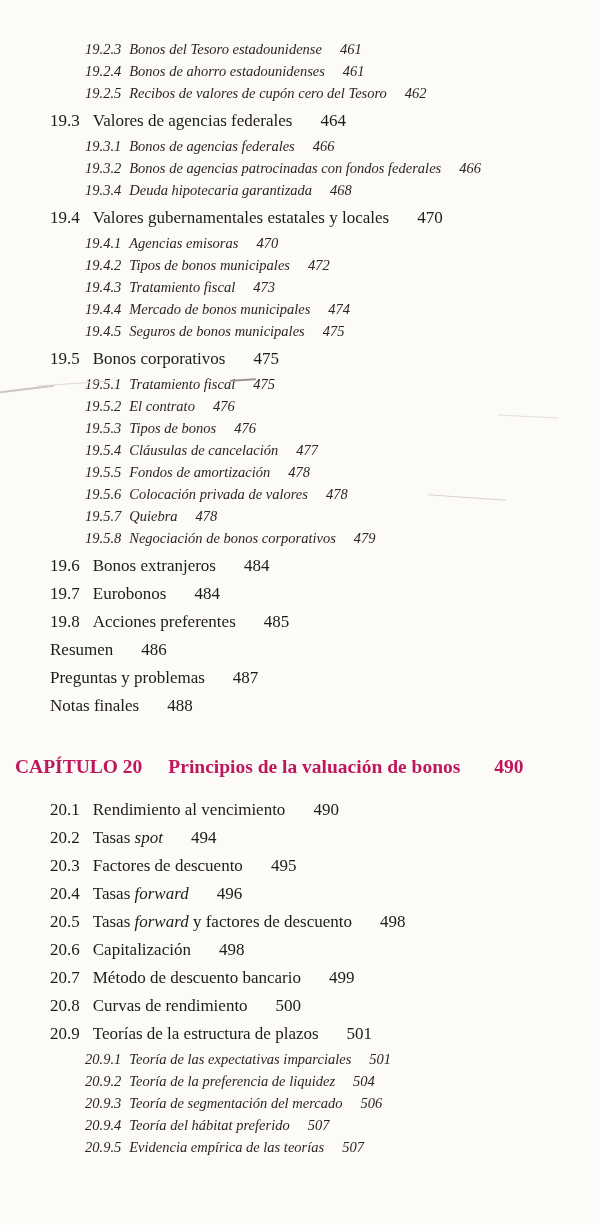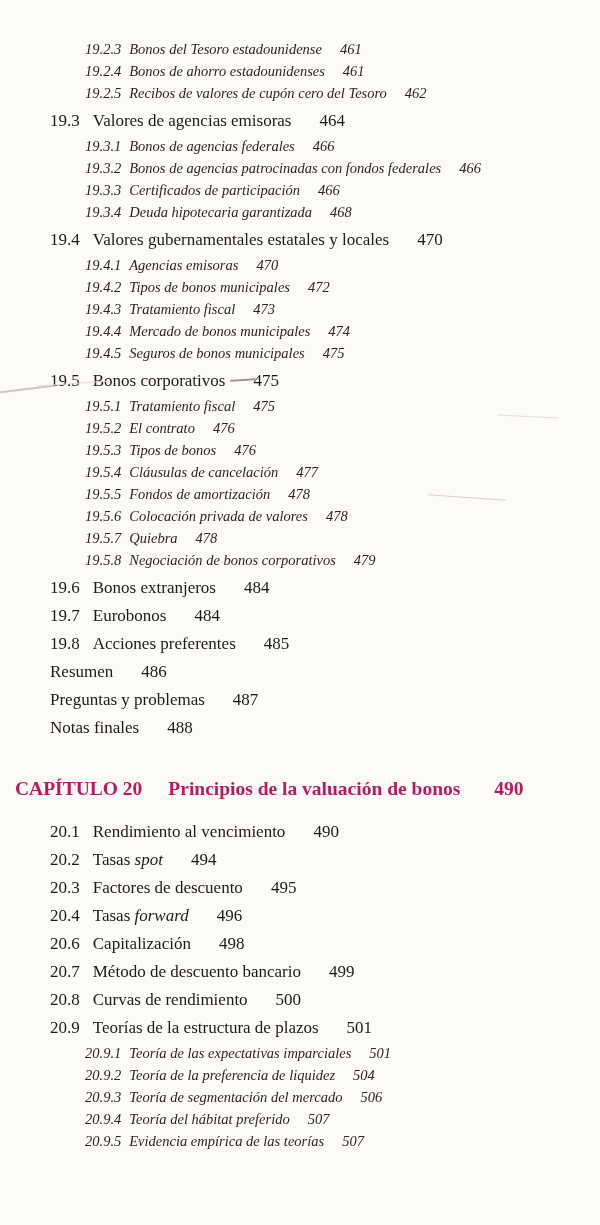--- a/index.html
+++ b/index.html
@@ -64,24 +64,23 @@
 </style>
 </head>
 <body>
 
 <main id="toc-page">
 
   <section id="chapter-19-toc">
       <div class="row row-sub"><span class="num">19.2.3</span><span class="title"><span>Bonos del Tesoro estadounidense</span></span><span class="pg">461</span></div>
       <div class="row row-sub"><span class="num">19.2.4</span><span class="title"><span>Bonos de ahorro estadounidenses</span></span><span class="pg">461</span></div>
       <div class="row row-sub"><span class="num">19.2.5</span><span class="title"><span>Recibos de valores de cupón cero del Tesoro</span></span><span class="pg">462</span></div>
-      <div class="row row-main"><span class="num">19.3</span><span class="title"><span>Valores de agencias emisoras</span></span><span class="pg">464</span></div>
+      <div class="row row-main"><span class="num">19.3</span><span class="title"><span>Valores de agencias federales</span></span><span class="pg">464</span></div>
       <div class="row row-sub"><span class="num">19.3.1</span><span class="title"><span>Bonos de agencias federales</span></span><span class="pg">466</span></div>
       <div class="row row-sub"><span class="num">19.3.2</span><span class="title"><span>Bonos de agencias patrocinadas con fondos federales</span></span><span class="pg">466</span></div>
-      <div class="row row-sub"><span class="num">19.3.3</span><span class="title"><span>Certificados de participación</span></span><span class="pg">466</span></div>
       <div class="row row-sub"><span class="num">19.3.4</span><span class="title"><span>Deuda hipotecaria garantizada</span></span><span class="pg">468</span></div>
       <div class="row row-main"><span class="num">19.4</span><span class="title"><span>Valores gubernamentales estatales y locales</span></span><span class="pg">470</span></div>
       <div class="row row-sub"><span class="num">19.4.1</span><span class="title"><span>Agencias emisoras</span></span><span class="pg">470</span></div>
       <div class="row row-sub"><span class="num">19.4.2</span><span class="title"><span>Tipos de bonos municipales</span></span><span class="pg">472</span></div>
       <div class="row row-sub"><span class="num">19.4.3</span><span class="title"><span>Tratamiento fiscal</span></span><span class="pg">473</span></div>
       <div class="row row-sub"><span class="num">19.4.4</span><span class="title"><span>Mercado de bonos municipales</span></span><span class="pg">474</span></div>
       <div class="row row-sub"><span class="num">19.4.5</span><span class="title"><span>Seguros de bonos municipales</span></span><span class="pg">475</span></div>
       <div class="row row-main"><span class="num">19.5</span><span class="title"><span>Bonos corporativos</span></span><span class="pg">475</span></div>
       <div class="row row-sub"><span class="num">19.5.1</span><span class="title"><span>Tratamiento fiscal</span></span><span class="pg">475</span></div>
       <div class="row row-sub"><span class="num">19.5.2</span><span class="title"><span>El contrato</span></span><span class="pg">476</span></div>
@@ -99,20 +98,21 @@
       <div class="row row-main"><span class="num"></span><span class="title"><span>Notas finales</span></span><span class="pg">488</span></div>
     </section>
 
   <div id="chapter-20-heading"><span class="ch-label">CAPÍTULO 20</span><span class="ch-title">Principios de la valuación de bonos</span><span class="ch-page">490</span></div>
 
   <section id="chapter-20-toc">
       <div class="row row-main"><span class="num">20.1</span><span class="title"><span>Rendimiento al vencimiento</span></span><span class="pg">490</span></div>
       <div class="row row-main"><span class="num">20.2</span><span class="title"><span>Tasas </span><span class="it">spot</span></span><span class="pg">494</span></div>
       <div class="row row-main"><span class="num">20.3</span><span class="title"><span>Factores de descuento</span></span><span class="pg">495</span></div>
       <div class="row row-main"><span class="num">20.4</span><span class="title"><span>Tasas </span><span class="it">forward</span></span><span class="pg">496</span></div>
+      <div class="row row-main"><span class="num">20.5</span><span class="title"><span>Tasas </span><span class="it">forward</span><span> y factores de descuento</span></span><span class="pg">498</span></div>
       <div class="row row-main"><span class="num">20.6</span><span class="title"><span>Capitalización</span></span><span class="pg">498</span></div>
       <div class="row row-main"><span class="num">20.7</span><span class="title"><span>Método de descuento bancario</span></span><span class="pg">499</span></div>
       <div class="row row-main"><span class="num">20.8</span><span class="title"><span>Curvas de rendimiento</span></span><span class="pg">500</span></div>
       <div class="row row-main"><span class="num">20.9</span><span class="title"><span>Teorías de la estructura de plazos</span></span><span class="pg">501</span></div>
       <div class="row row-sub"><span class="num">20.9.1</span><span class="title"><span>Teoría de las expectativas imparciales</span></span><span class="pg">501</span></div>
       <div class="row row-sub"><span class="num">20.9.2</span><span class="title"><span>Teoría de la preferencia de liquidez</span></span><span class="pg">504</span></div>
       <div class="row row-sub"><span class="num">20.9.3</span><span class="title"><span>Teoría de segmentación del mercado</span></span><span class="pg">506</span></div>
       <div class="row row-sub"><span class="num">20.9.4</span><span class="title"><span>Teoría del hábitat preferido</span></span><span class="pg">507</span></div>
       <div class="row row-sub"><span class="num">20.9.5</span><span class="title"><span>Evidencia empírica de las teorías</span></span><span class="pg">507</span></div>
     </section>

